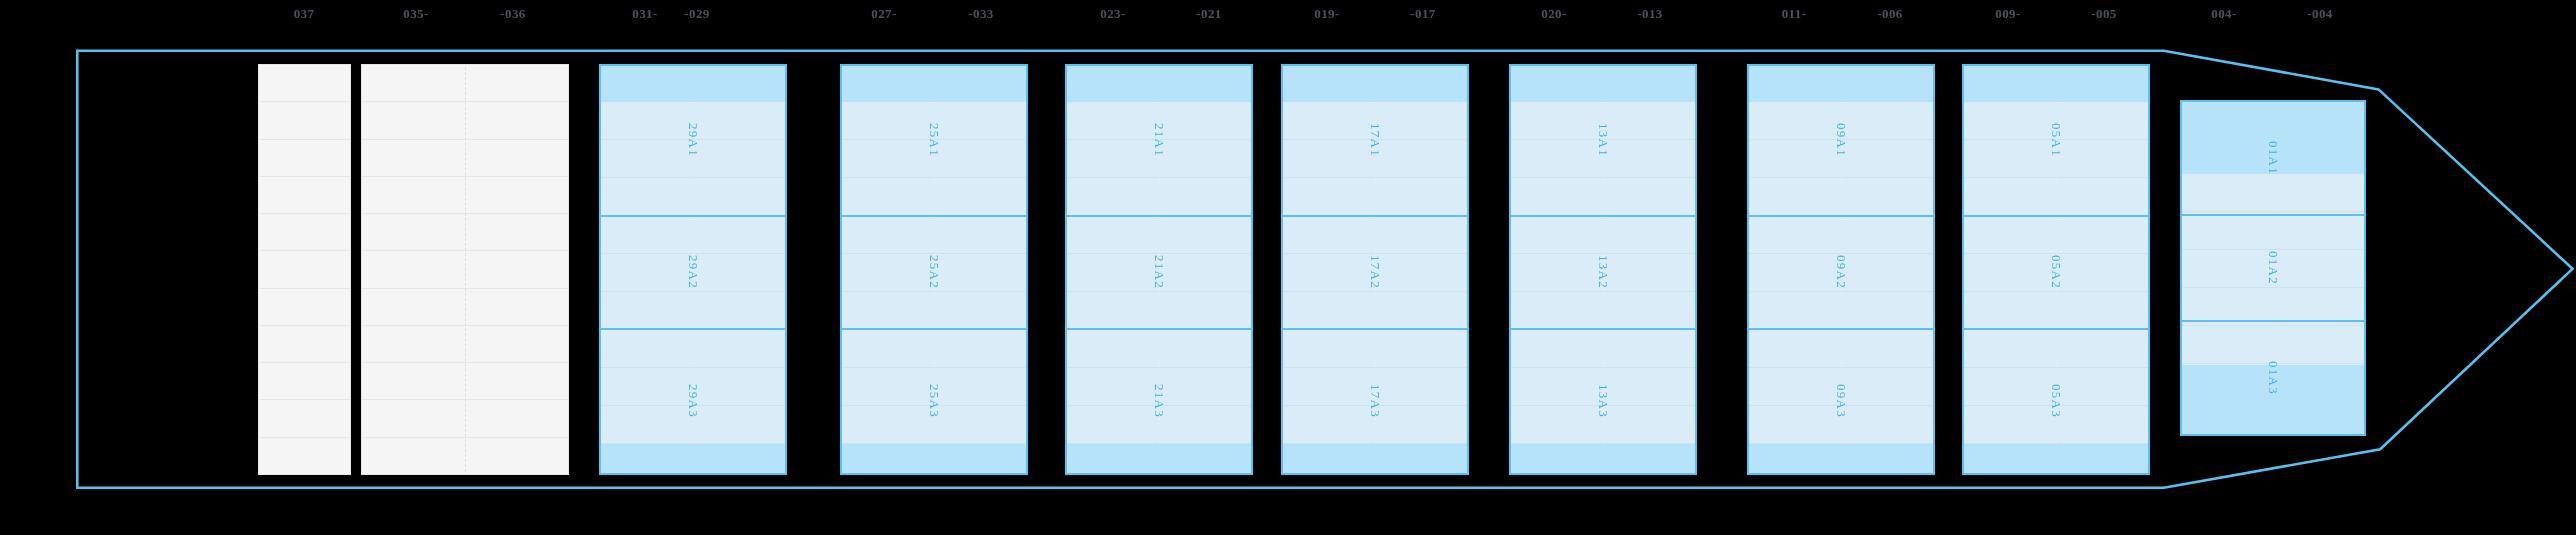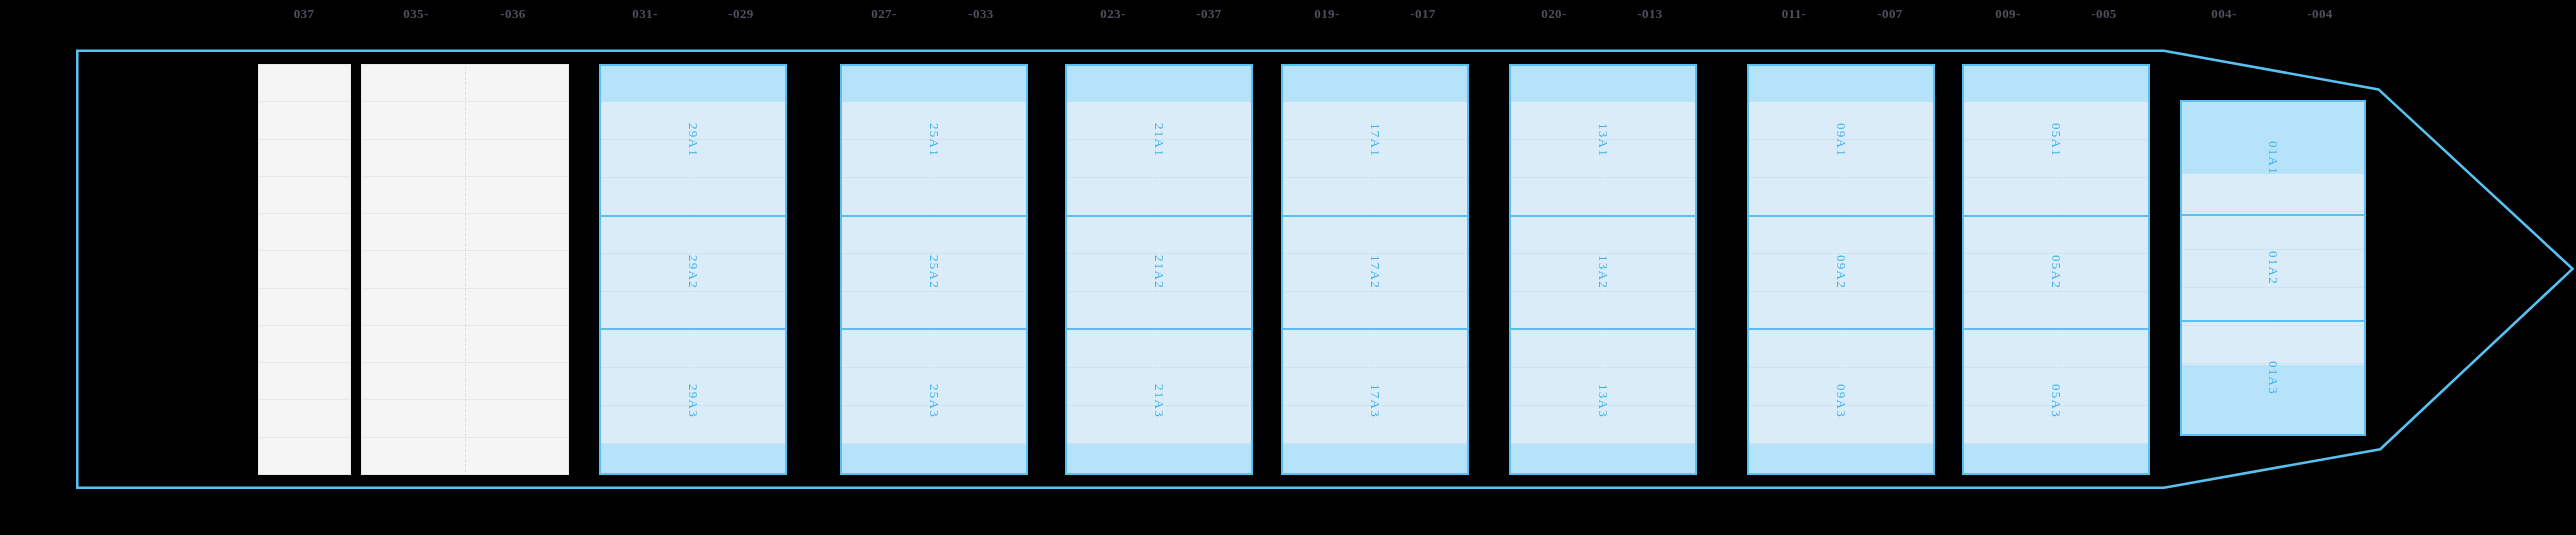--- a/index.html
+++ b/index.html
@@ -70,31 +70,31 @@
 
   <svg class="hull" viewBox="0 0 3000 624" xmlns="http://www.w3.org/2000/svg">
     <polygon points="90,59 2520,59 2770,104 2996,313 2772,523 2520,568 90,568"></polygon>
   </svg>
 
   <div>
     <span class="axl" style="left:304px">037</span>
     <span class="axl" style="left:416px">035-</span>
     <span class="axl" style="left:513px">-036</span>
     <span class="axl" style="left:645px">031-</span>
-    <span class="axl" style="left:741px">-029</span>
+    <span class="axl" style="left:697px">-029</span>
     <span class="axl" style="left:884px">027-</span>
     <span class="axl" style="left:981px">-033</span>
     <span class="axl" style="left:1113px">023-</span>
-    <span class="axl" style="left:1209px">-037</span>
+    <span class="axl" style="left:1209px">-021</span>
     <span class="axl" style="left:1327px">019-</span>
     <span class="axl" style="left:1423px">-017</span>
     <span class="axl" style="left:1554px">020-</span>
     <span class="axl" style="left:1650px">-013</span>
     <span class="axl" style="left:1794px">011-</span>
-    <span class="axl" style="left:1890px">-007</span>
+    <span class="axl" style="left:1890px">-006</span>
     <span class="axl" style="left:2008px">009-</span>
     <span class="axl" style="left:2104px">-005</span>
     <span class="axl" style="left:2224px">004-</span>
     <span class="axl" style="left:2320px">-004</span>
   </div>
 
   <div class="wbox" style="left:258px;width:93px">
     <div class="wrow"></div>
     <div class="wrow"></div>
     <div class="wrow"></div>

